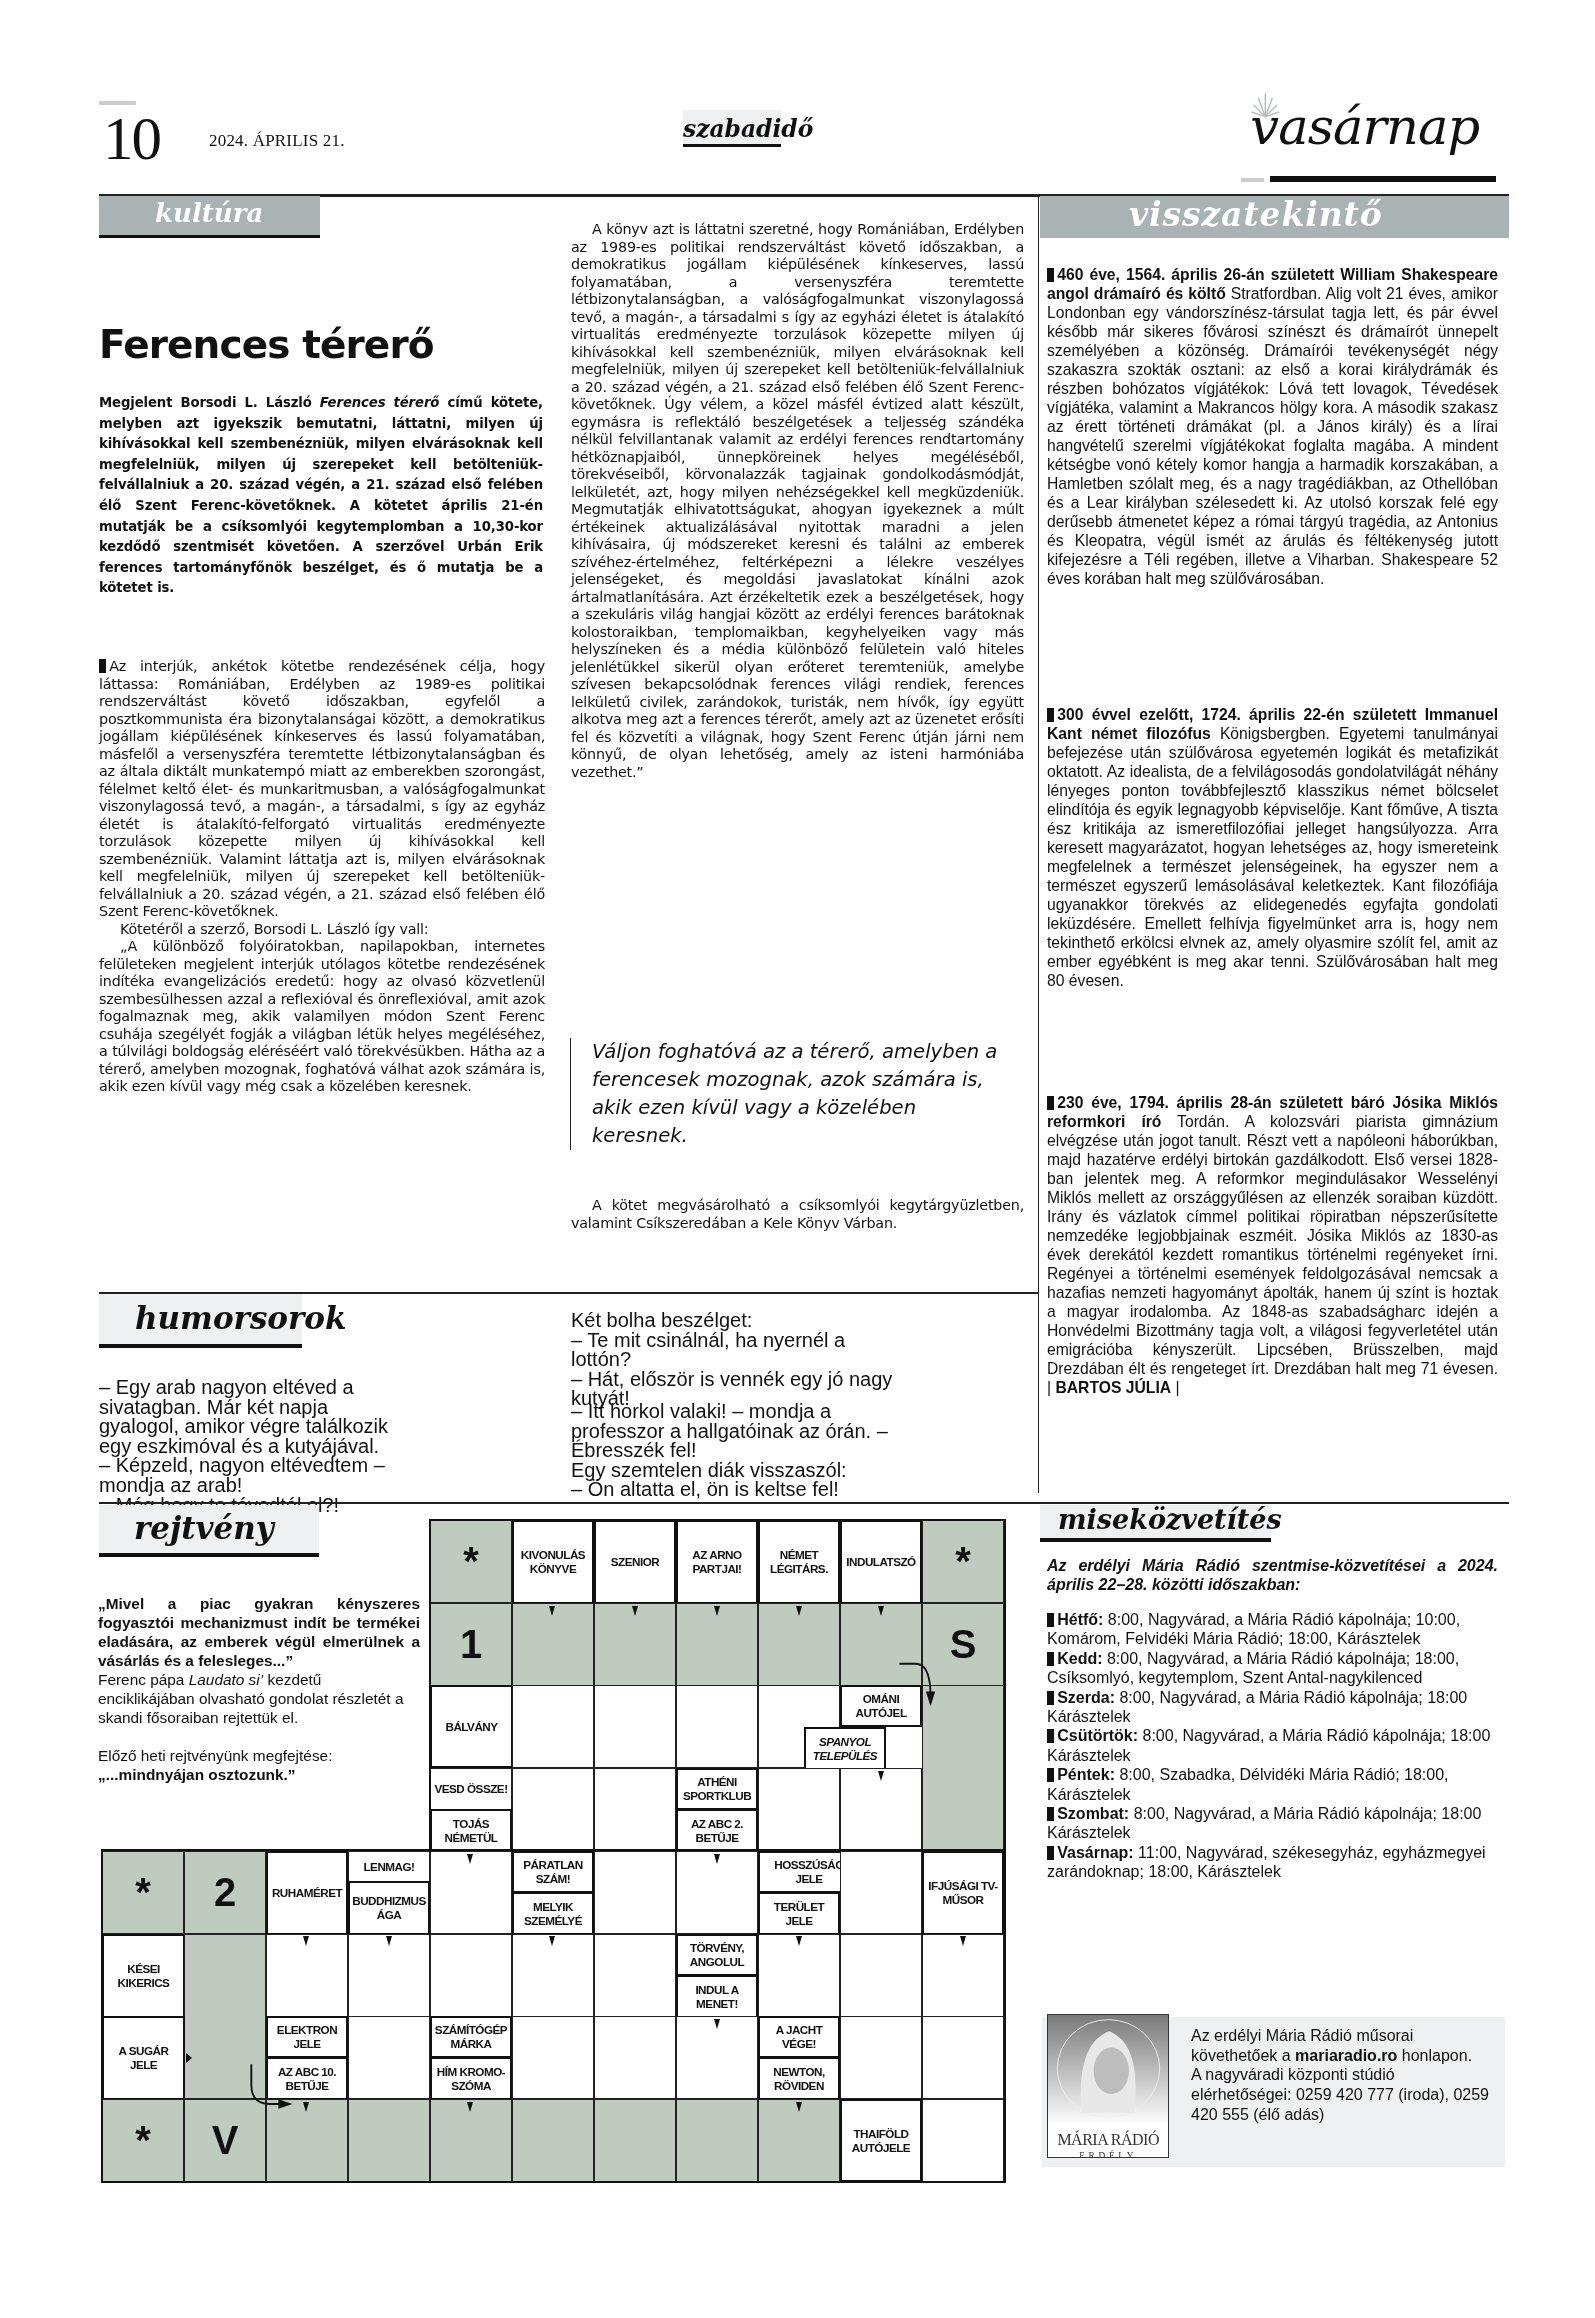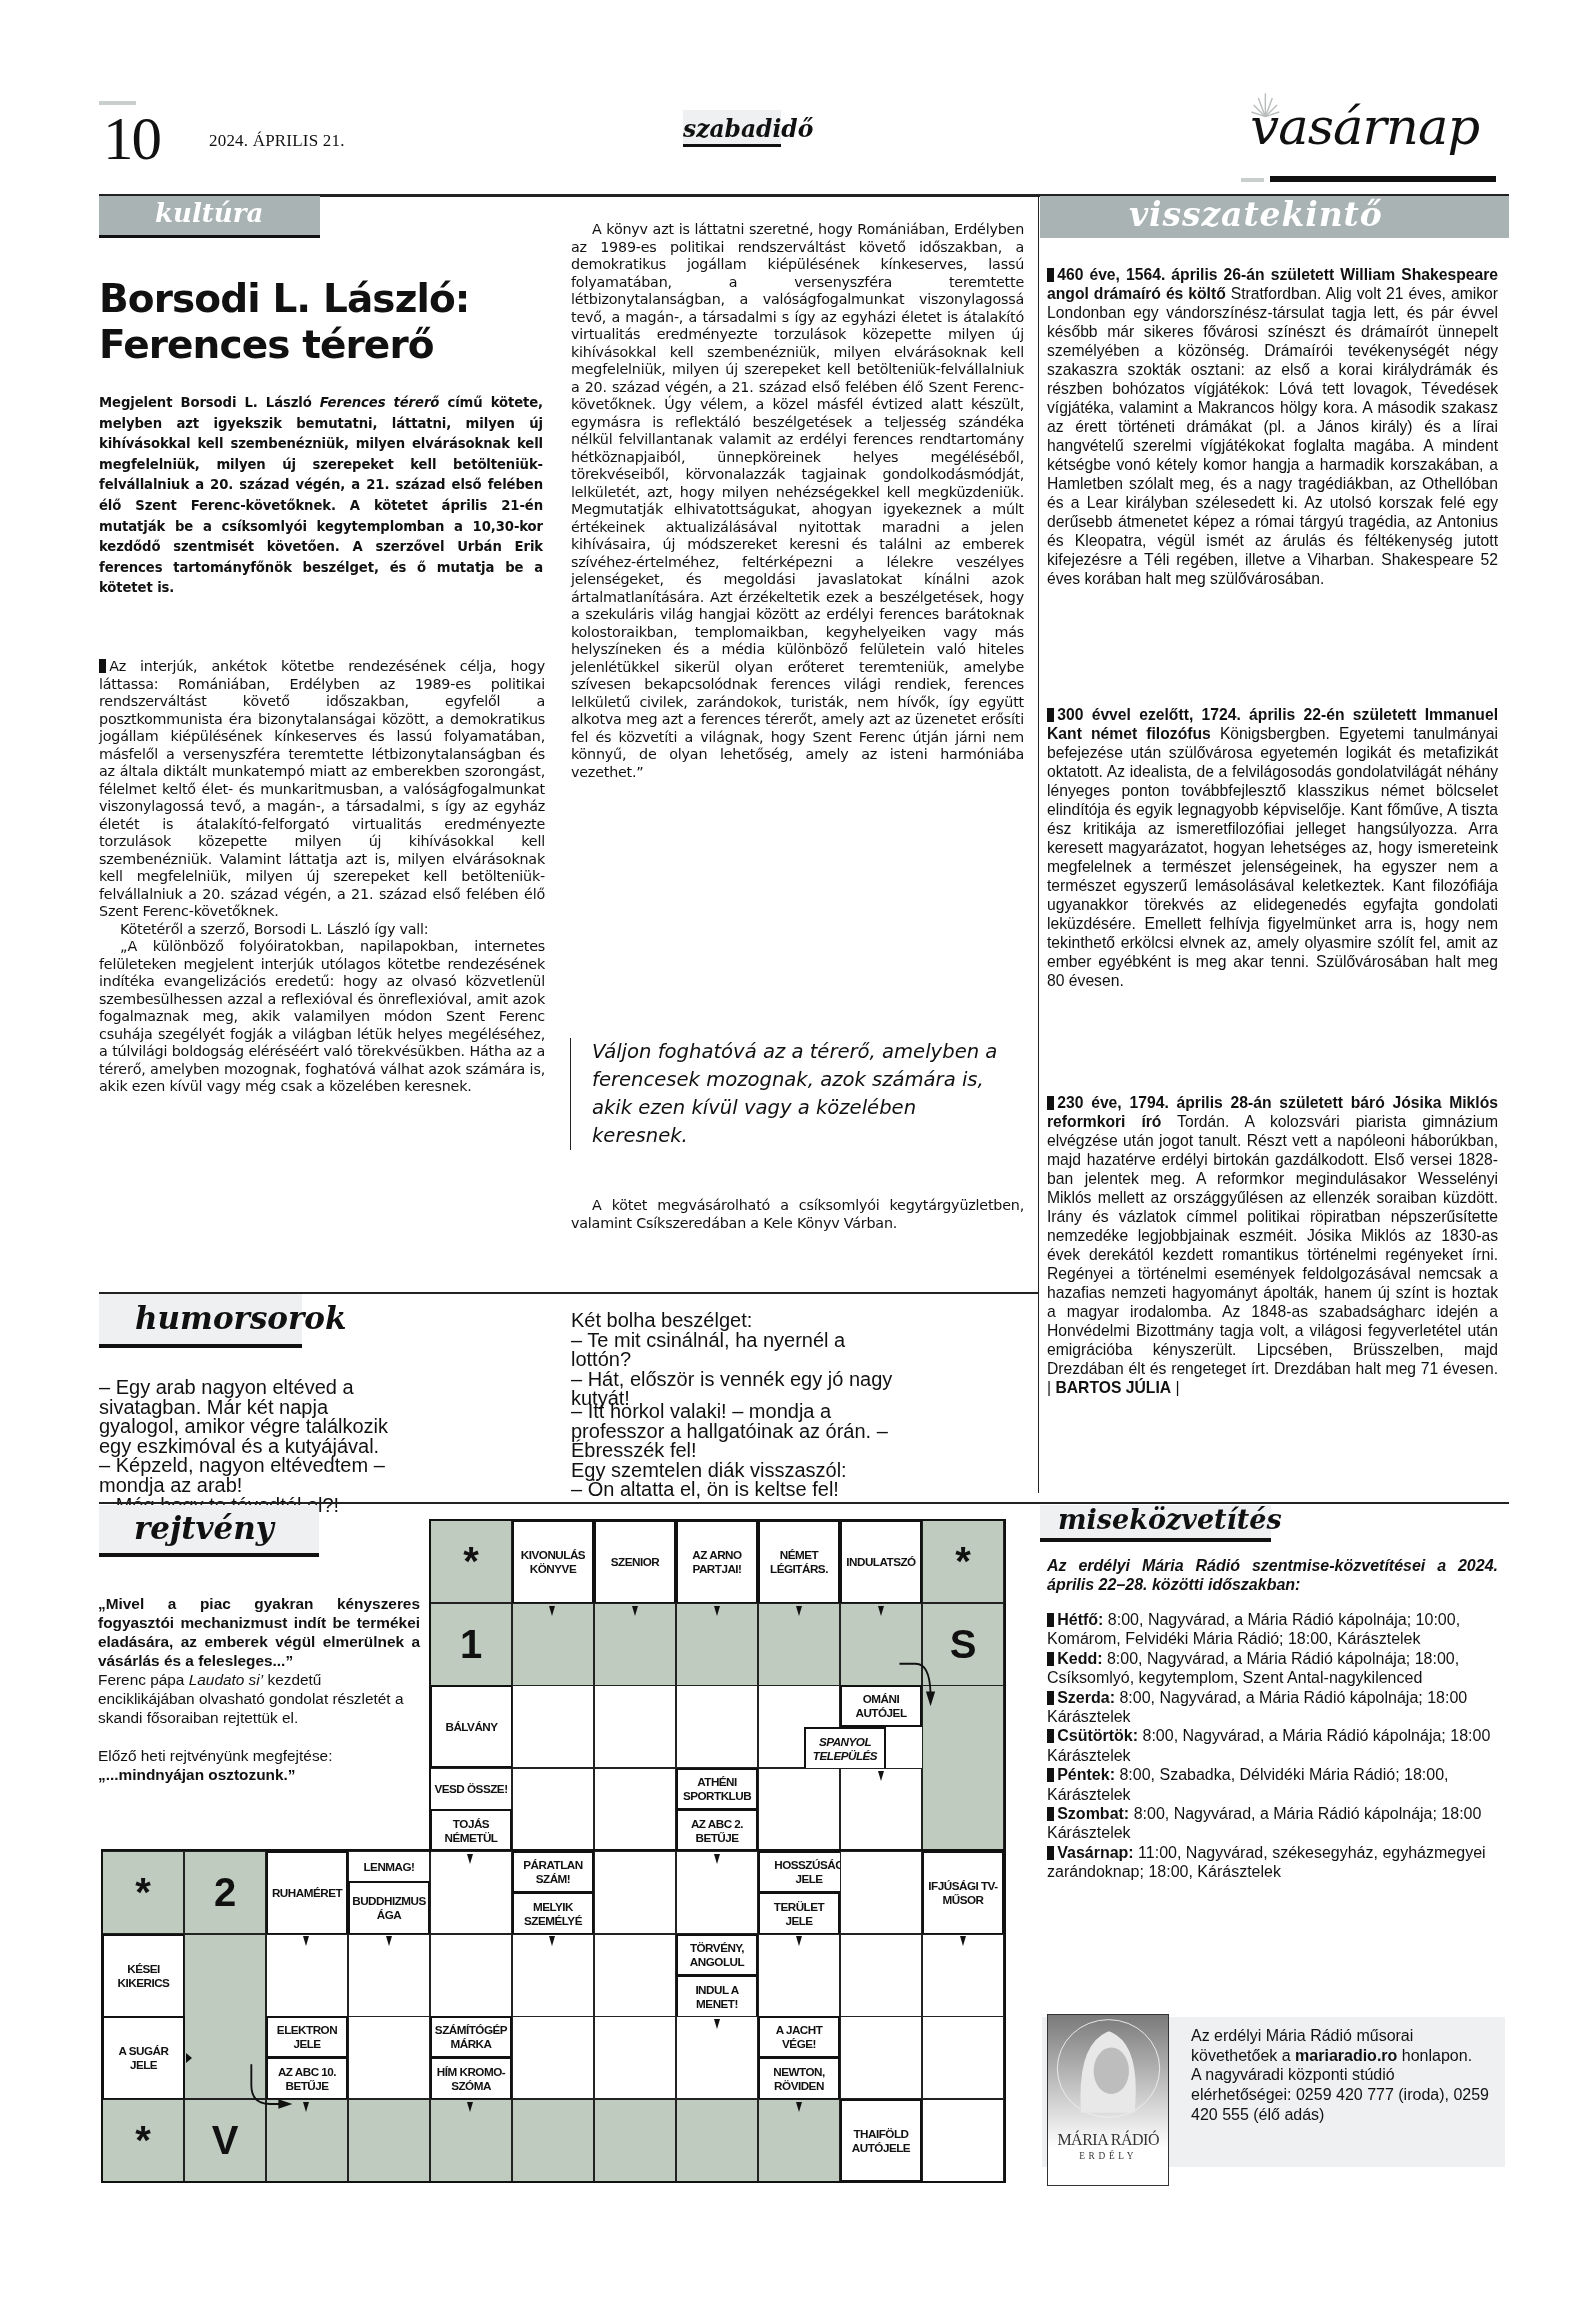--- a/index.html
+++ b/index.html
@@ -47,21 +47,21 @@
   .cell.big { font-family: "Liberation Sans", sans-serif; font-weight: 700; font-size: 40px; display: flex; align-items: center; justify-content: center; }
   .clue { position: absolute; background: #fff; display: flex; align-items: center; justify-content: center; text-align: center; font-family: "Liberation Sans Narrow", "Liberation Sans", sans-serif; font-weight: 700; font-size: 11.7px; line-height: 14px; letter-spacing: -0.5px; border: 0.9px solid #222; padding: 0.9px; }
   .clue.heavy { border: 2.3px solid #111; }
   .arrow-d { position: absolute; width: 0; height: 0; border-left: 3.7px solid transparent; border-right: 3.7px solid transparent; border-top: 10.3px solid #111; }
   .arrow-r { position: absolute; width: 0; height: 0; border-top: 5.6px solid transparent; border-bottom: 5.6px solid transparent; border-left: 6.5px solid #111; }
   .cwframe { position: absolute; border: 2.8px solid #111; pointer-events: none; }
 
   
   .mise { position: absolute; left: 1047px; width: 451px; font-family: "Liberation Sans", sans-serif; font-size: 16px; line-height: 19.4px; }
   .radio-box { position: absolute; left: 1042px; top: 2017px; width: 463px; height: 150px; background: #eef0f1; }
-  .radio-logo { position: absolute; left: 4.7px; top: -2.8px; width: 122px; height: 172px; border: 0.9px solid #333; background: linear-gradient(180deg, #7a7a7a 0%, #d8d8d8 55%, #ffffff 78%); overflow: hidden; }
+  .radio-logo { position: absolute; left: 4.7px; top: -2.8px; width: 122px; height: 144px; border: 0.9px solid #333; background: linear-gradient(180deg, #7a7a7a 0%, #d8d8d8 55%, #ffffff 78%); overflow: hidden; }
   .radio-text { position: absolute; left: 149px; top: 9.3px; width: 304px; font-family: "Liberation Sans Narrow", "Liberation Sans", sans-serif; font-size: 16px; line-height: 19.6px; }
 </style>
 </head>
 <body>
 
 <div class="pg-deco" style="top:101px;"></div>
 <div class="pg-num">10</div>
 <div class="pg-deco" style="top:197px;"></div>
 <div class="pg-date">2024. ÁPRILIS 21.</div>
 
@@ -89,21 +89,21 @@
 <div class="topline" style="top:194px;"></div>
 <div class="band-grey" style="left:99px;top:196px;width:221px;height:42px;border-bottom:3.7px solid #111;">
   <span class="band-title" style="position:absolute;left:56px;top:1.9px;font-size:26px;color:#fff;">kultúra</span>
 </div>
 <div class="colrule" style="left:1038px;top:194px;height:1299px;"></div>
 <div class="band-grey" style="left:1040px;top:196px;width:469px;height:42px;padding-left:44px;">
   <span class="band-title" style="position:absolute;left:89px;top:-0.9px;font-size:33px;color:#fff;letter-spacing:0.9px;">visszatekintő</span>
 </div>
 
 <h1 class="headline">
-  <span>Borsodi L. László:</span><br>
+  <br>
   <span>Ferences térerő</span>
 </h1>
 
 <div class="lead">
   <span>Megjelent Borsodi L. László </span><i>Ferences térerő</i><span> című kötete, melyben azt igyekszik bemutatni, láttatni, milyen új kihívásokkal kell szembenézniük, milyen elvárásoknak kell megfelelniük, milyen új szerepeket kell betölteniük-felvállalniuk a 20. század végén, a 21. század első felében élő Szent Ferenc-követőknek. A kötetet április 21-én mutatják be a csíksomlyói kegytemplomban a 10,30-kor kezdődő szentmisét követően. A szerzővel Urbán Erik ferences tartományfőnök beszélget, és ő mutatja be a kötetet is.</span>
 </div>
 
 <div class="body abs" style="left:99px;top:658px;width:446px;">
   <p class="noind"><span class="bullet"></span><span>Az interjúk, ankétok kötetbe rendezésének célja, hogy láttassa: Romániában, Erdélyben az 1989-es politikai rendszerváltást követő időszakban, egyfelől a posztkommunista éra bizonytalanságai között, a demokratikus jogállam kiépülésének kínkeserves és lassú folyamatában, másfelől a versenyszféra teremtette létbizonytalanságban és az általa diktált munkatempó miatt az emberekben szorongást, félelmet keltő élet- és munkaritmusban, a valóságfogalmunkat viszonylagossá tevő, a magán-, a társadalmi, s így az egyház életét is átalakító-felforgató virtualitás eredményezte torzulások közepette milyen új kihívásokkal kell szembenézniük. Valamint láttatja azt is, milyen elvárásoknak kell megfelelniük, milyen új szerepeket kell betölteniük-felvállalniuk a 20. század végén, a 21. század első felében élő Szent Ferenc-követőknek.</span></p>
   <p>Kötetéről a szerző, Borsodi L. László így vall:</p>

